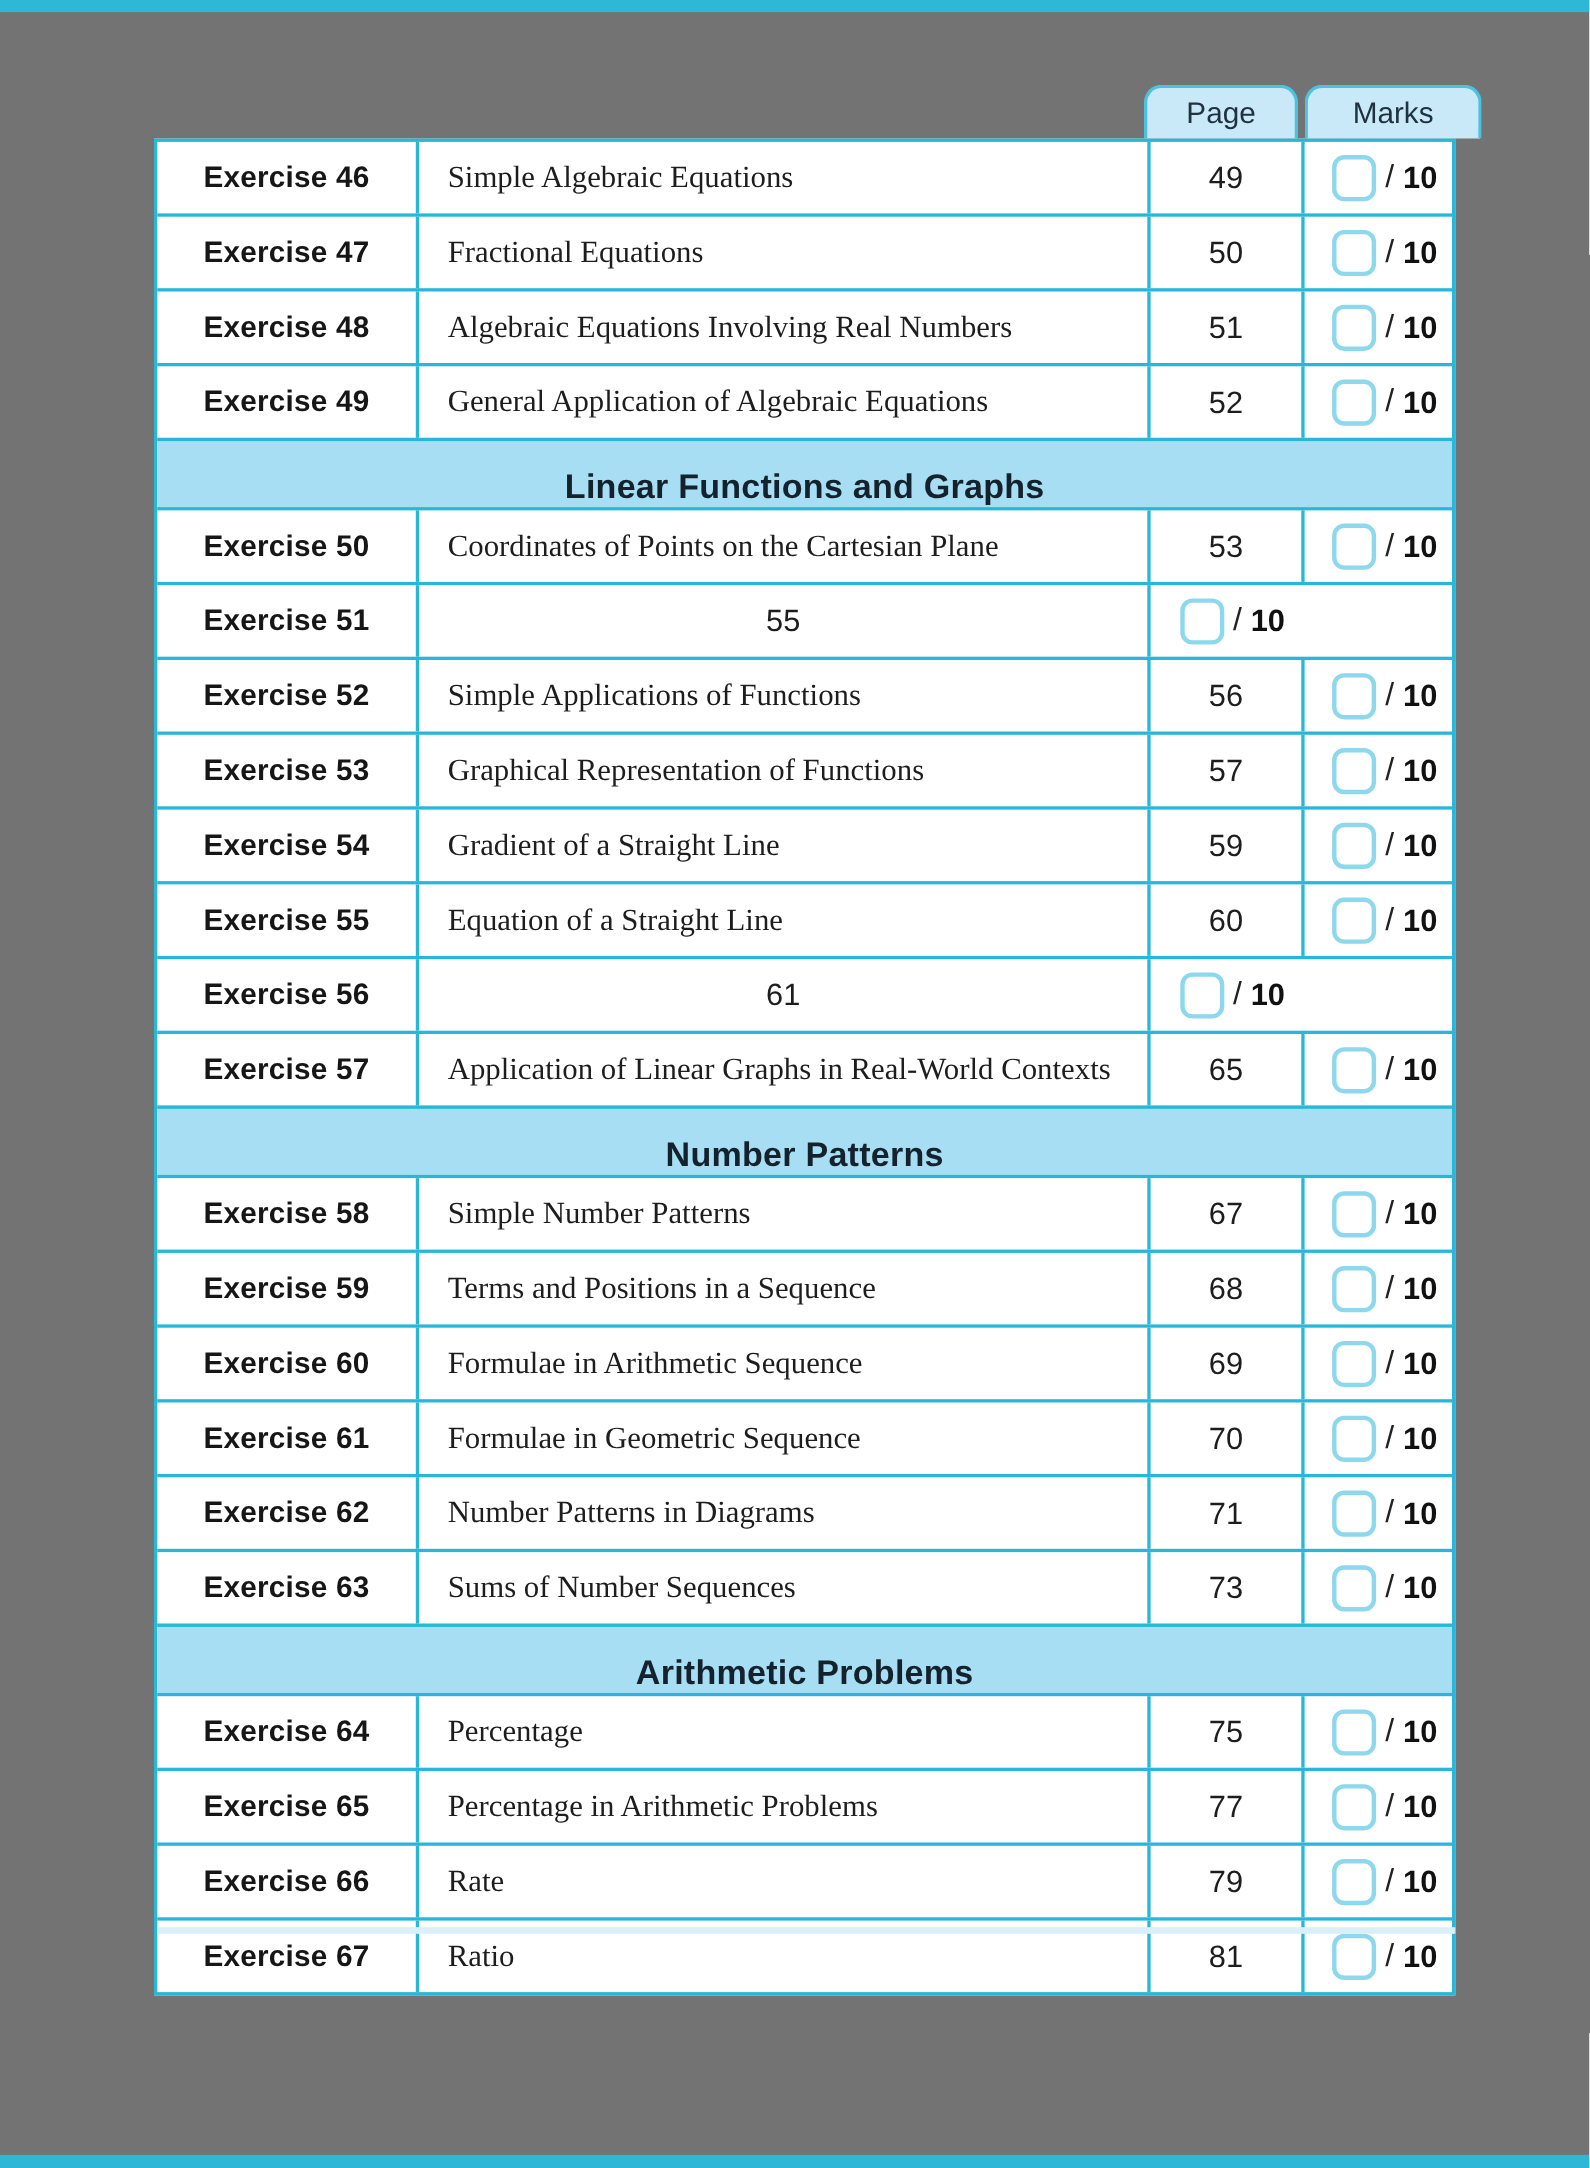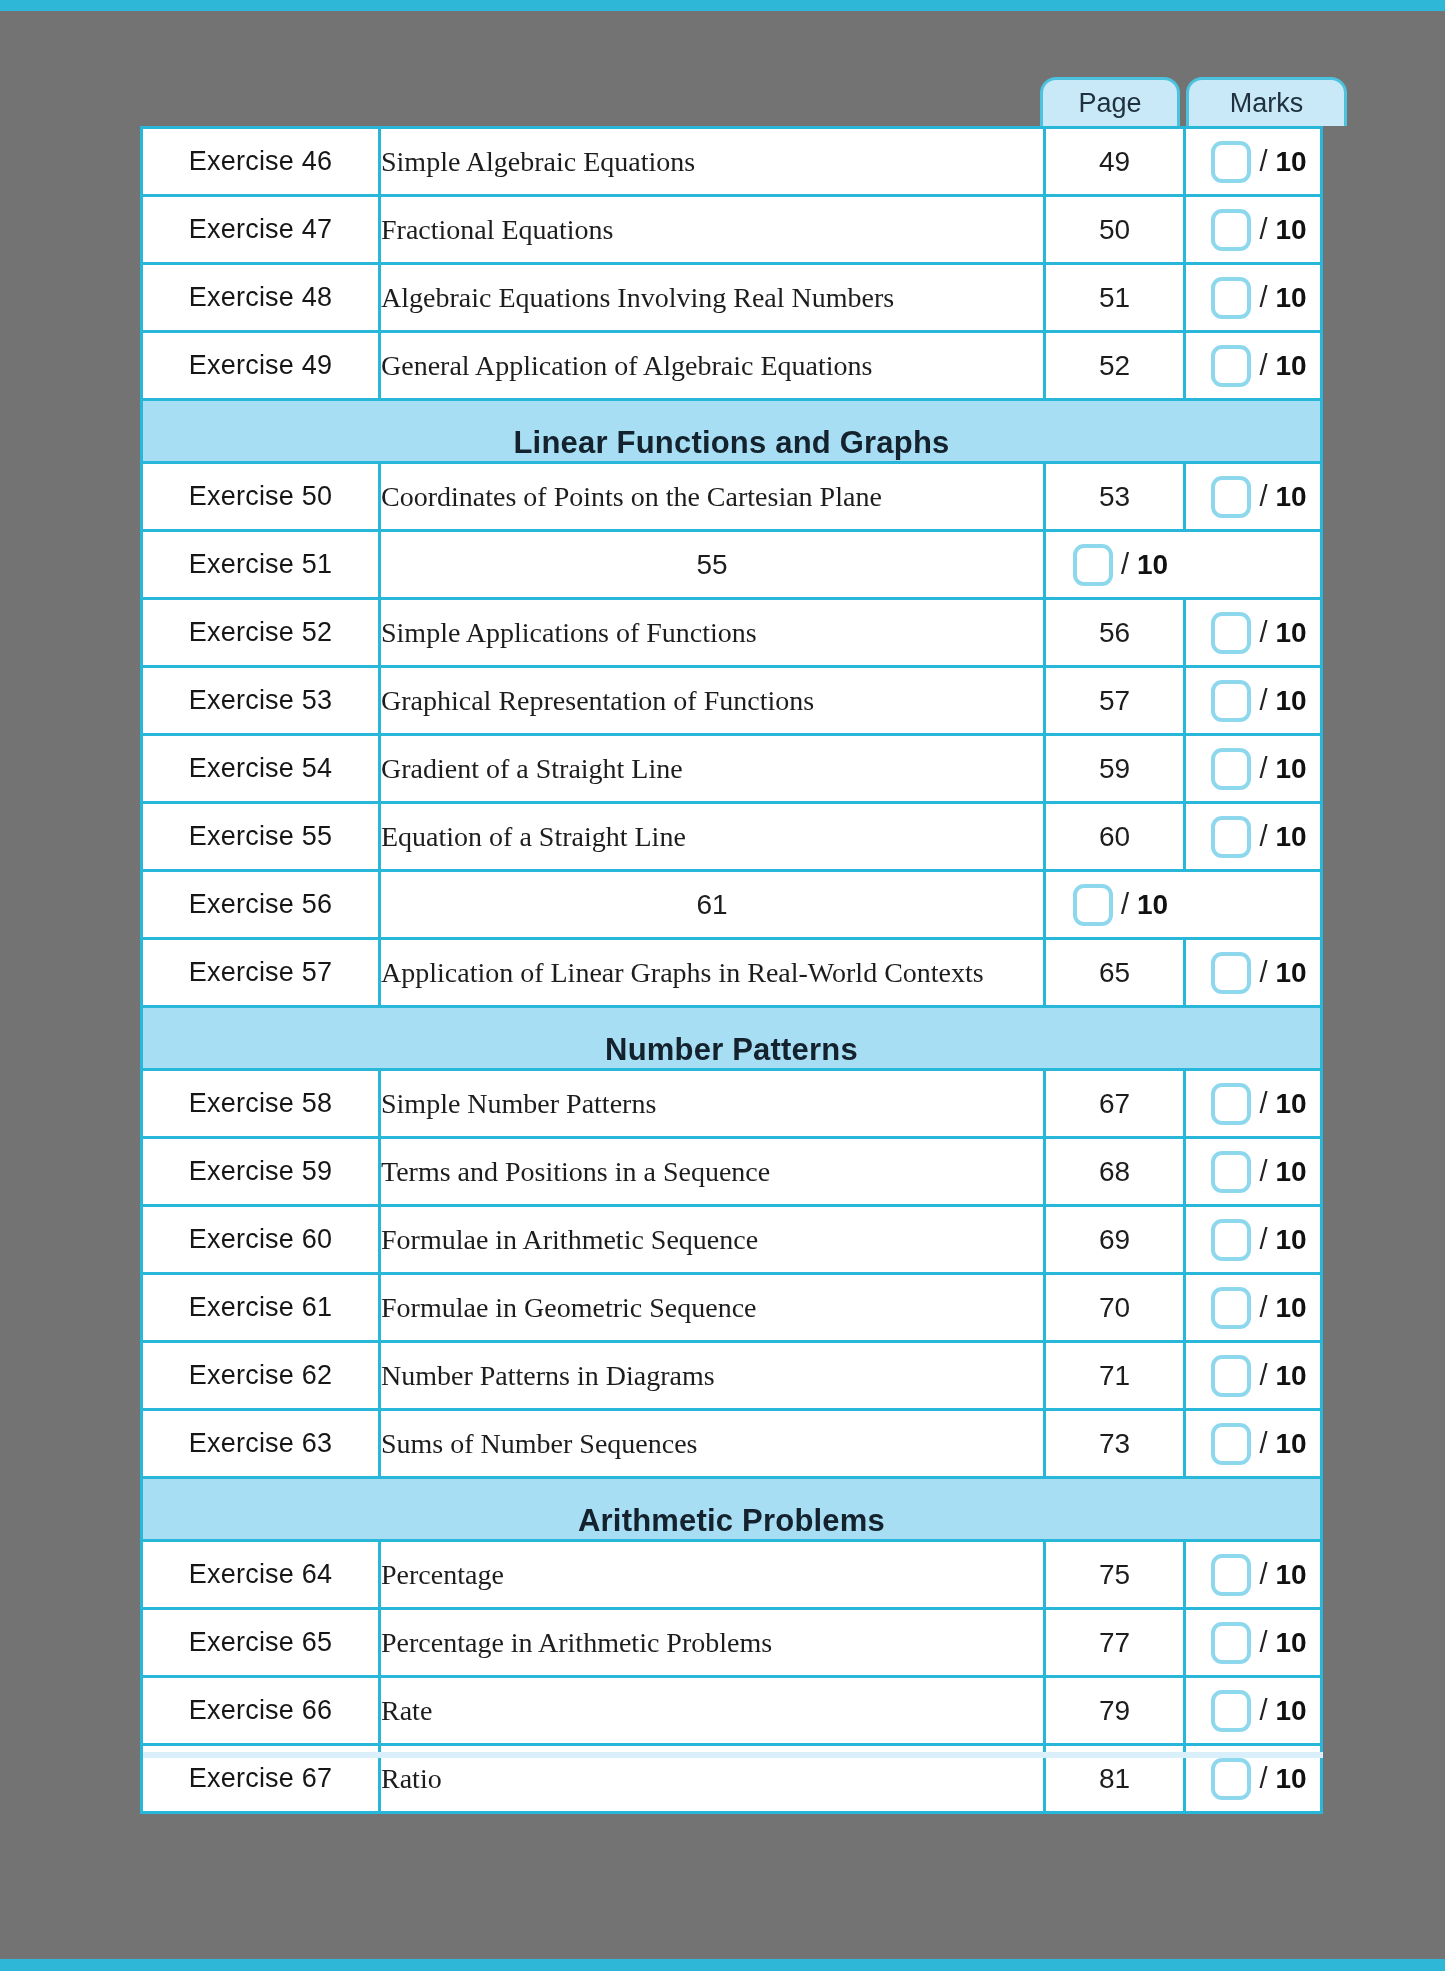--- a/index.html
+++ b/index.html
@@ -36,25 +36,26 @@
     box-sizing:border-box;
     background:#fff;
   }
   #toc > * + *{border-top:3px solid var(--border,#29b7d9);}
   .row{
     display:grid;
     grid-template-columns:235px 665px 140px 137px;
     height:65px;
   }
   .cell{display:flex;align-items:center;box-sizing:border-box;overflow:hidden;}
-  .c-ex{justify-content:center;font-weight:normal;font-size:27px;color:#161616;letter-spacing:.2px;border-radius:26px;}
+  .c-ex{justify-content:center;font-weight:bold;font-size:27px;color:#161616;letter-spacing:.2px;border-radius:26px;}
   .c-title{
     border-left:3px solid var(--border,#29b7d9);
     font-family:"Liberation Serif",serif;
     font-size:28px;color:#1d1d1d;
+    padding-left:26px;
   }
   .c-page{border-left:3px solid var(--border,#29b7d9);justify-content:center;font-size:28px;color:#1d1d1d;}
   .c-marks{
     border-left:3px solid var(--border,#29b7d9);
     justify-content:center;gap:8px;padding-left:12px;
   }
   .chk{
     width:32px;height:34px;flex:0 0 auto;
     border:4px solid var(--chk,#8dd8ec);
     border-radius:11px;

